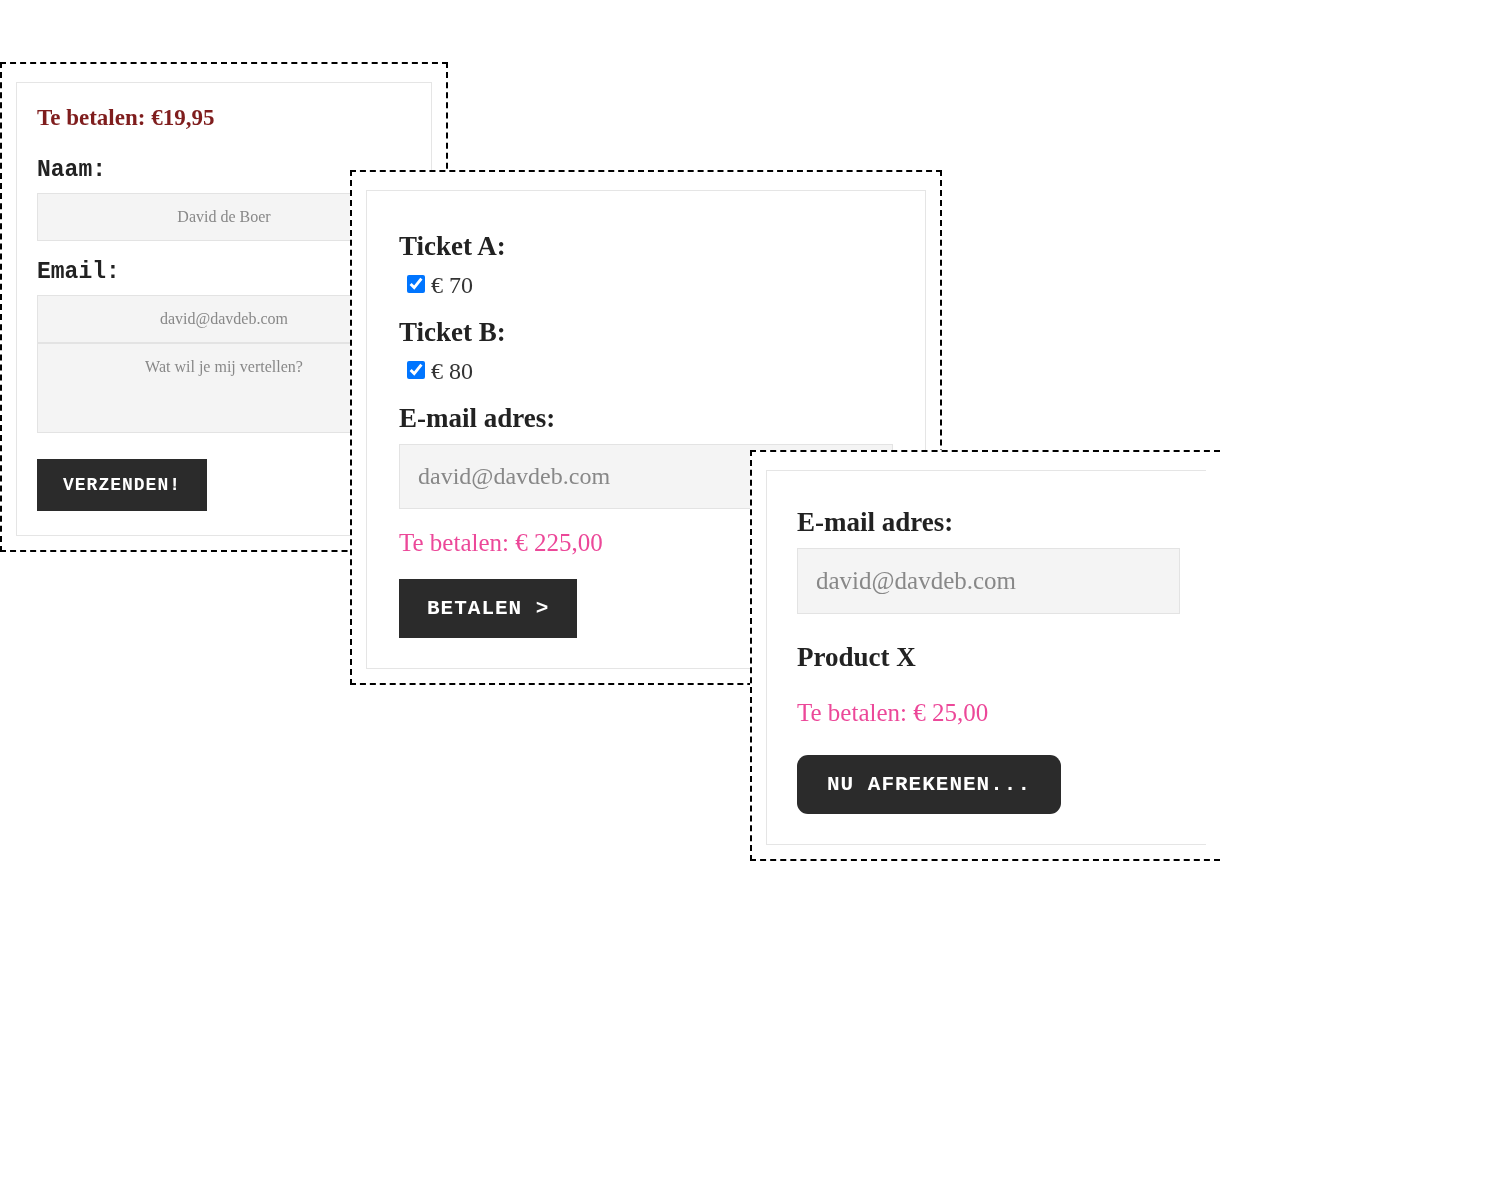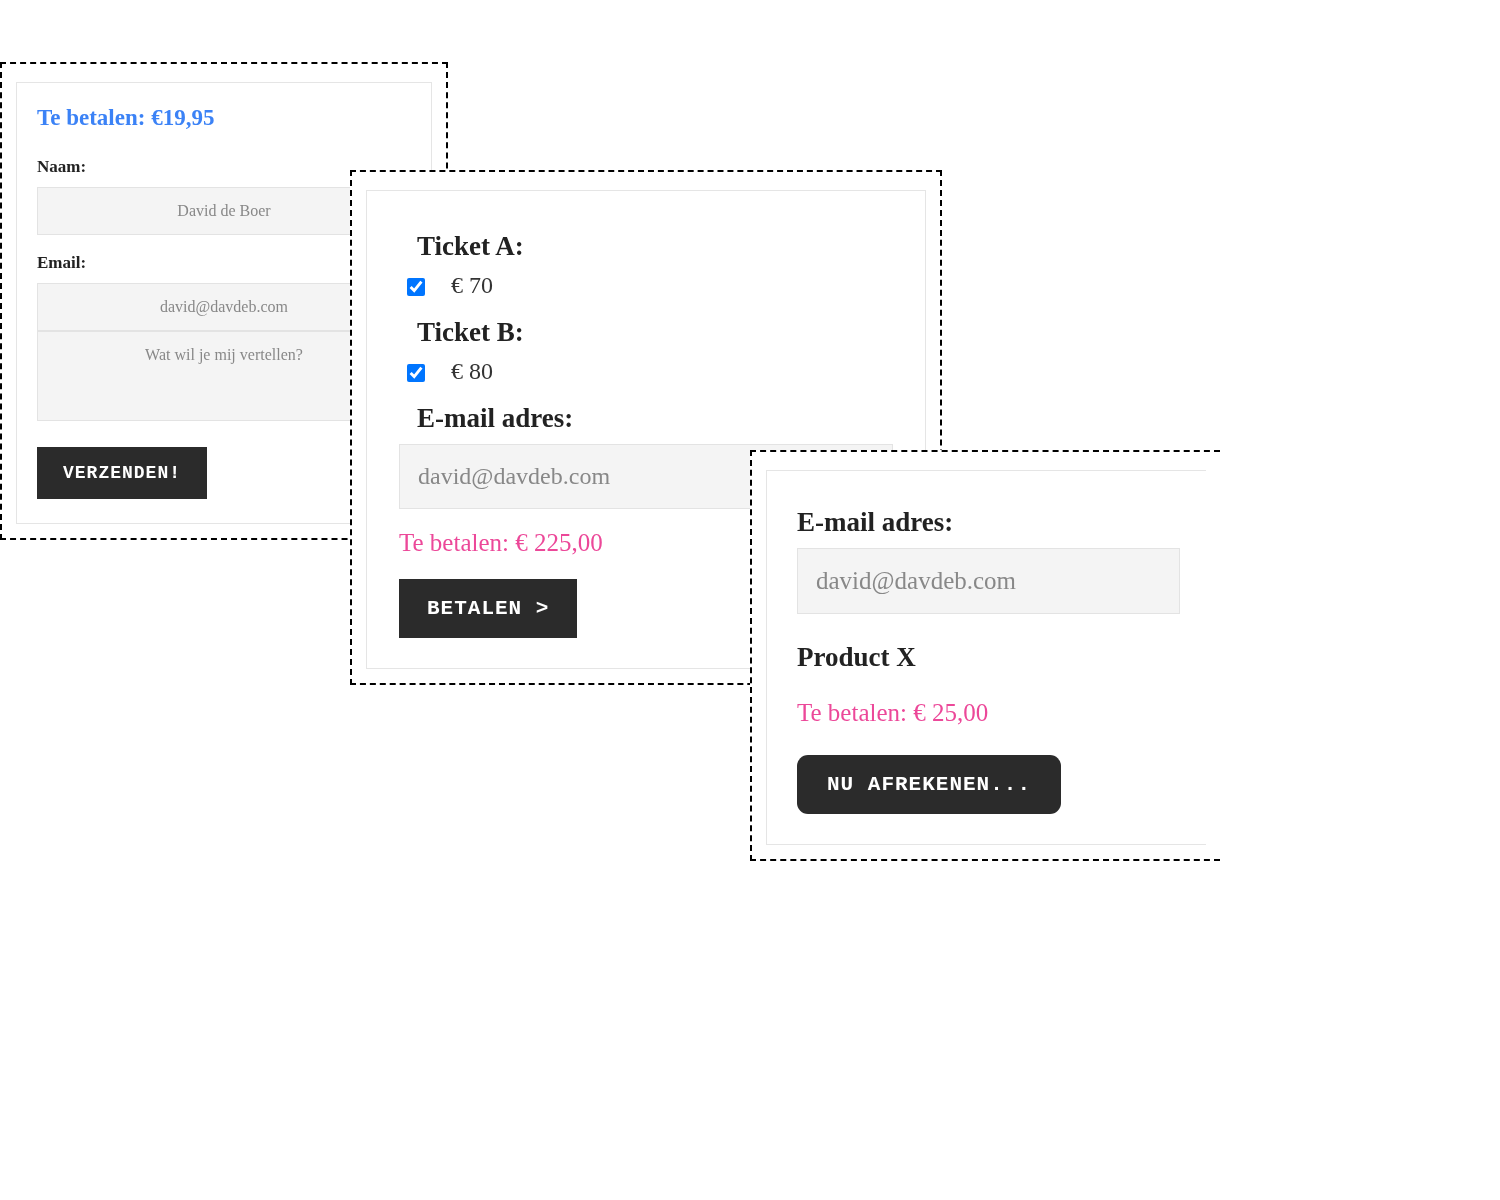--- a/index.html
+++ b/index.html
@@ -18,21 +18,21 @@
     background: #fff;
     padding: 18px 14px 14px 14px;
   }
   .card-inner {
     border: 1px solid #e5e5e5;
     background: #fff;
     padding: 22px 26px 26px 26px;
   }
   .heading {
     font-weight: 700;
-    color: #3b82f6;
+    color: #7f1d1d;
     margin: 0 0 14px 0;
   }
   .label {
     font-weight: 700;
     color: #222;
     margin: 18px 0 10px 0;
   }
   .field {
     width: 100%;
     background: #f4f4f4;
@@ -51,47 +51,47 @@
     font-family: Liberation Mono, monospace;
     font-weight: 700;
     letter-spacing: 1px;
     border: none;
     padding: 16px 26px;
     margin-top: 22px;
     cursor: pointer;
   }
   .chk-row {
     display: flex;
-    align-items: flex-end;
-    gap: 23px;
+    align-items: flex-start;
+    gap: 3px;
     margin: 6px 0 18px 4px;
     font-size: 24px;
     color: #333;
   }
   .chk {
     width: 18px;
     height: 18px;
   }
   .plain {
     color: #ec4899;
     margin: 20px 0 0 0;
   }
 
   
   #c1 { left: 0; top: 62px; width: 448px; }
   #c1 .card-inner { padding: 22px 20px 24px 20px; }
   #c1 .heading { font-size: 23px; margin-bottom: 26px; }
-  #c1 .label { font-size: 17px; }
+  #c1 .label { font-size: 23px; font-family: Liberation Mono, monospace; }
   #c1 .field { font-size: 16px; text-align: center; }
   #c1 .btn { font-size: 18px; }
 
   
   #c2 { left: 350px; top: 170px; width: 592px; }
   #c2 .card-inner { padding: 30px 32px 30px 32px; }
-  #c2 .label { font-size: 27px; margin-top: 10px; margin-left: 18px; }
+  #c2 .label { font-size: 27px; margin-top: 10px; }
   #c2 .field { font-size: 24px; padding: 18px 18px; }
   #c2 .plain { font-size: 25px; }
   #c2 .btn { font-size: 21px; padding: 18px 28px; }
 
   
   #c3 { left: 750px; top: 450px; width: 470px; border-right: none; }
   #c3 .card-inner { padding: 30px 26px 30px 30px; border-right: none; }
   #c3 .label { font-size: 27px; margin-top: 6px; }
   #c3 .field { font-size: 25px; padding: 18px 18px; }
   #c3 .product { font-size: 27px; font-weight: 700; color: #222; margin: 28px 0 0 0; }

